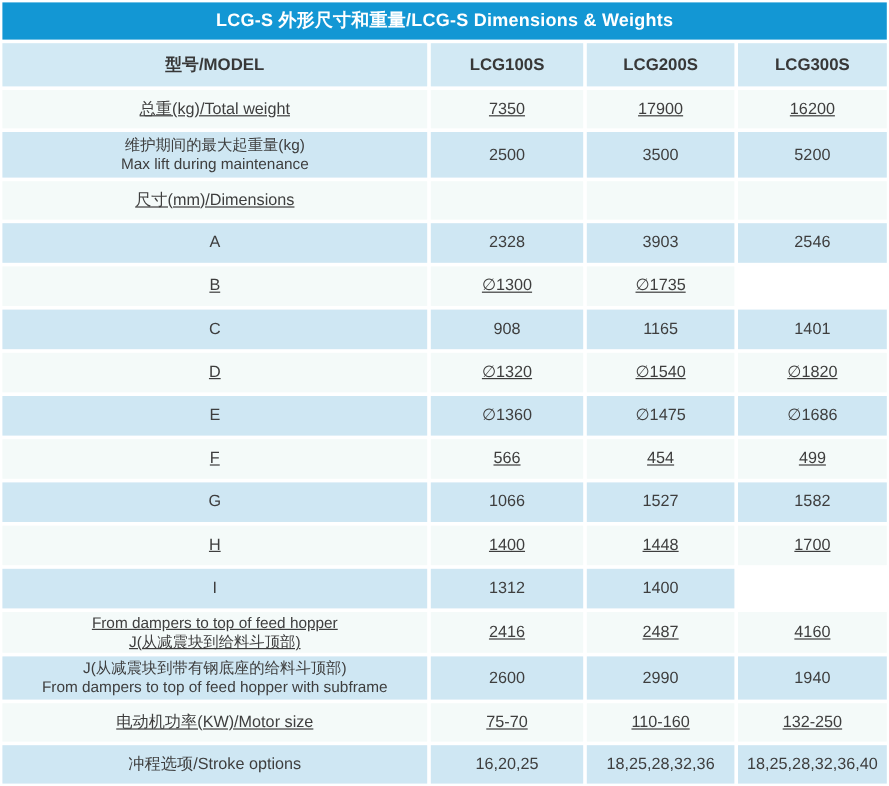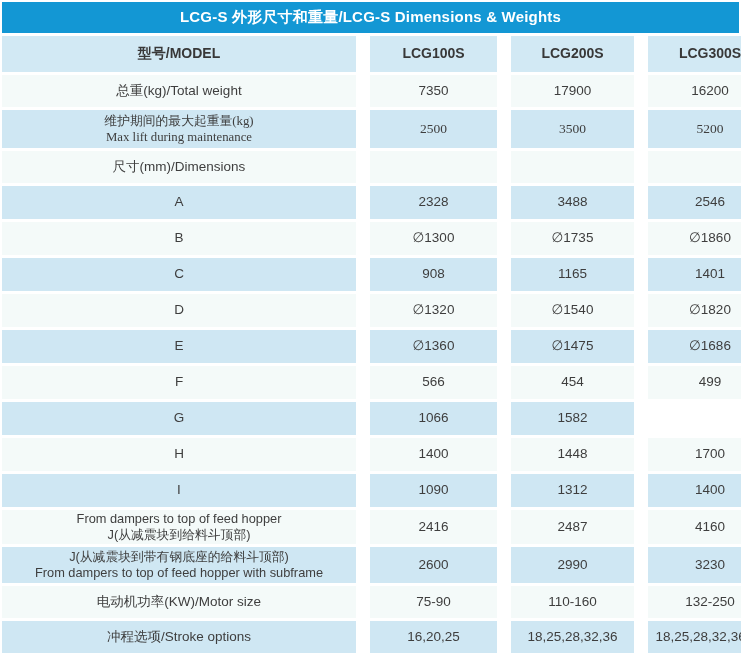--- a/index.html
+++ b/index.html
@@ -25,40 +25,40 @@
     font-size: 15px;
     display: flex;
     align-items: center;
     justify-content: center;
     margin-bottom: 3px;
     letter-spacing: 0.2px;
   }
   .row {
     display: grid;
     grid-template-columns: 354px 127px 123px 124px;
-    column-gap: 14px;
+    column-gap: 3px;
     margin-bottom: 3px;
   }
   .row:last-child { margin-bottom: 0; }
   .cell {
     display: flex;
     align-items: center;
     justify-content: center;
     text-align: center;
     font-size: 13.5px;
     line-height: 1.25;
   }
   .header-row { height: 36px; }
   .header-row .cell {
     background: var(--header-bg);
     font-weight: bold;
     font-size: 14px;
     color: #383838;
   }
-  .r-white .cell { background: var(--row-white); }
+  .r-white .cell { background: var(--row-white); text-decoration: underline; }
   .r-blue  .cell { background: var(--row-blue); }
   .two-line .cell.label { font-size: 12.8px; line-height: 1.28; }
   .label-lines { display: block; }
 </style>
 </head>
 <body>
 
 <div class="page">
   <div class="title-bar">
     <span>LCG-S 外形尺寸和重量/LCG-S Dimensions &amp; Weights</span>
@@ -75,21 +75,21 @@
       <div class="row r-white" style="height: 32px;">
         <div class="cell label">
           <span class="label-lines">
             <span class="label-lines">总重(kg)/Total weight</span>
           </span>
         </div>
         <div class="cell value">7350</div>
         <div class="cell value">17900</div>
         <div class="cell value">16200</div>
       </div>
-      <div class="row r-blue two-line" style="height: 38px; font-family: Liberation Serif, serif;">
+      <div class="row r-blue two-line" style="height: 38px;">
         <div class="cell label">
           <span class="label-lines">
             <span class="label-lines">维护期间的最大起重量(kg)</span>
             <span class="label-lines">Max lift during maintenance</span>
           </span>
         </div>
         <div class="cell value">2500</div>
         <div class="cell value">3500</div>
         <div class="cell value">5200</div>
       </div>
@@ -103,32 +103,31 @@
         <div class="cell value"></div>
         <div class="cell value"></div>
       </div>
       <div class="row r-blue" style="height: 33px;">
         <div class="cell label">
           <span class="label-lines">
             <span class="label-lines">A</span>
           </span>
         </div>
         <div class="cell value">2328</div>
-        <div class="cell value">3488</div>
+        <div class="cell value">3903</div>
         <div class="cell value">2546</div>
       </div>
       <div class="row r-white" style="height: 33px;">
         <div class="cell label">
           <span class="label-lines">
             <span class="label-lines">B</span>
           </span>
         </div>
         <div class="cell value">∅1300</div>
         <div class="cell value">∅1735</div>
-        <div class="cell value">∅1860</div>
       </div>
       <div class="row r-blue" style="height: 33px;">
         <div class="cell label">
           <span class="label-lines">
             <span class="label-lines">C</span>
           </span>
         </div>
         <div class="cell value">908</div>
         <div class="cell value">1165</div>
         <div class="cell value">1401</div>
@@ -163,39 +162,39 @@
         <div class="cell value">454</div>
         <div class="cell value">499</div>
       </div>
       <div class="row r-blue" style="height: 33px;">
         <div class="cell label">
           <span class="label-lines">
             <span class="label-lines">G</span>
           </span>
         </div>
         <div class="cell value">1066</div>
+        <div class="cell value">1527</div>
         <div class="cell value">1582</div>
       </div>
       <div class="row r-white" style="height: 33px;">
         <div class="cell label">
           <span class="label-lines">
             <span class="label-lines">H</span>
           </span>
         </div>
         <div class="cell value">1400</div>
         <div class="cell value">1448</div>
         <div class="cell value">1700</div>
       </div>
       <div class="row r-blue" style="height: 33px;">
         <div class="cell label">
           <span class="label-lines">
             <span class="label-lines">I</span>
           </span>
         </div>
-        <div class="cell value">1090</div>
         <div class="cell value">1312</div>
         <div class="cell value">1400</div>
       </div>
       <div class="row r-white two-line" style="height: 34px;">
         <div class="cell label">
           <span class="label-lines">
             <span class="label-lines">From dampers to top of feed hopper</span>
             <span class="label-lines">J(从减震块到给料斗顶部)</span>
           </span>
         </div>
@@ -205,29 +204,29 @@
       </div>
       <div class="row r-blue two-line" style="height: 36px;">
         <div class="cell label">
           <span class="label-lines">
             <span class="label-lines">J(从减震块到带有钢底座的给料斗顶部)</span>
             <span class="label-lines">From dampers to top of feed hopper with subframe</span>
           </span>
         </div>
         <div class="cell value">2600</div>
         <div class="cell value">2990</div>
-        <div class="cell value">3230</div>
+        <div class="cell value">1940</div>
       </div>
       <div class="row r-white" style="height: 32px;">
         <div class="cell label">
           <span class="label-lines">
             <span class="label-lines">电动机功率(KW)/Motor size</span>
           </span>
         </div>
-        <div class="cell value">75-90</div>
+        <div class="cell value">75-70</div>
         <div class="cell value">110-160</div>
         <div class="cell value">132-250</div>
       </div>
       <div class="row r-blue" style="height: 32px; border-radius: 16px;">
         <div class="cell label">
           <span class="label-lines">
             <span class="label-lines">冲程选项/Stroke options</span>
           </span>
         </div>
         <div class="cell value">16,20,25</div>

